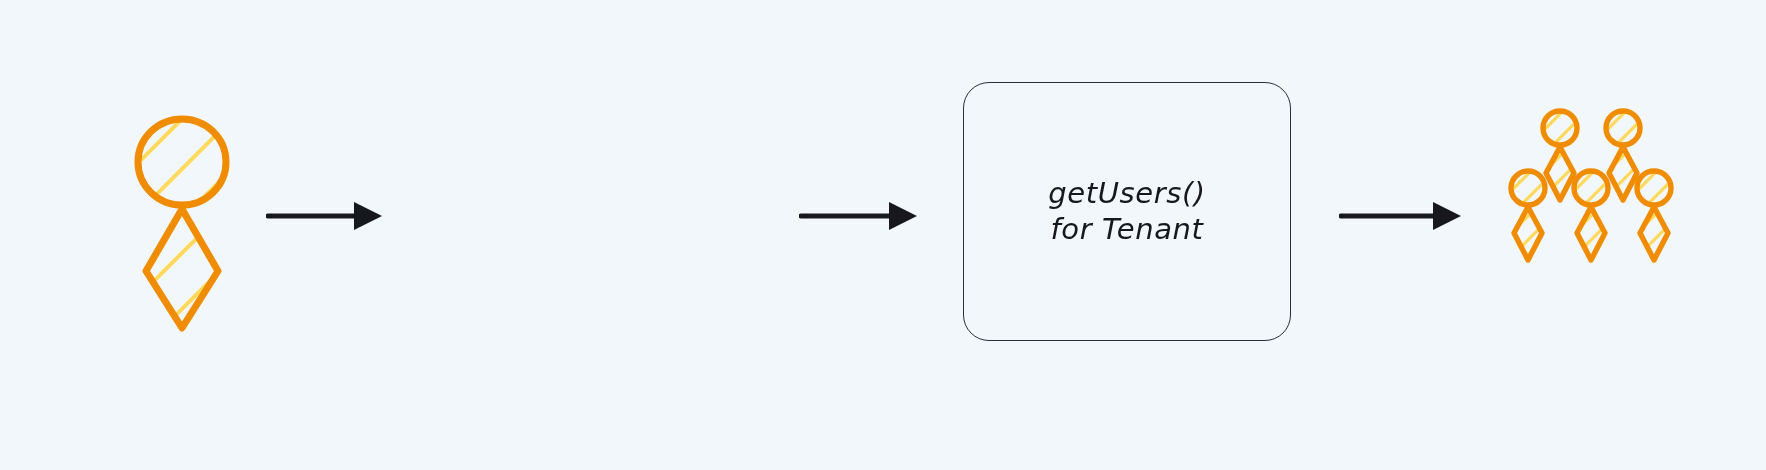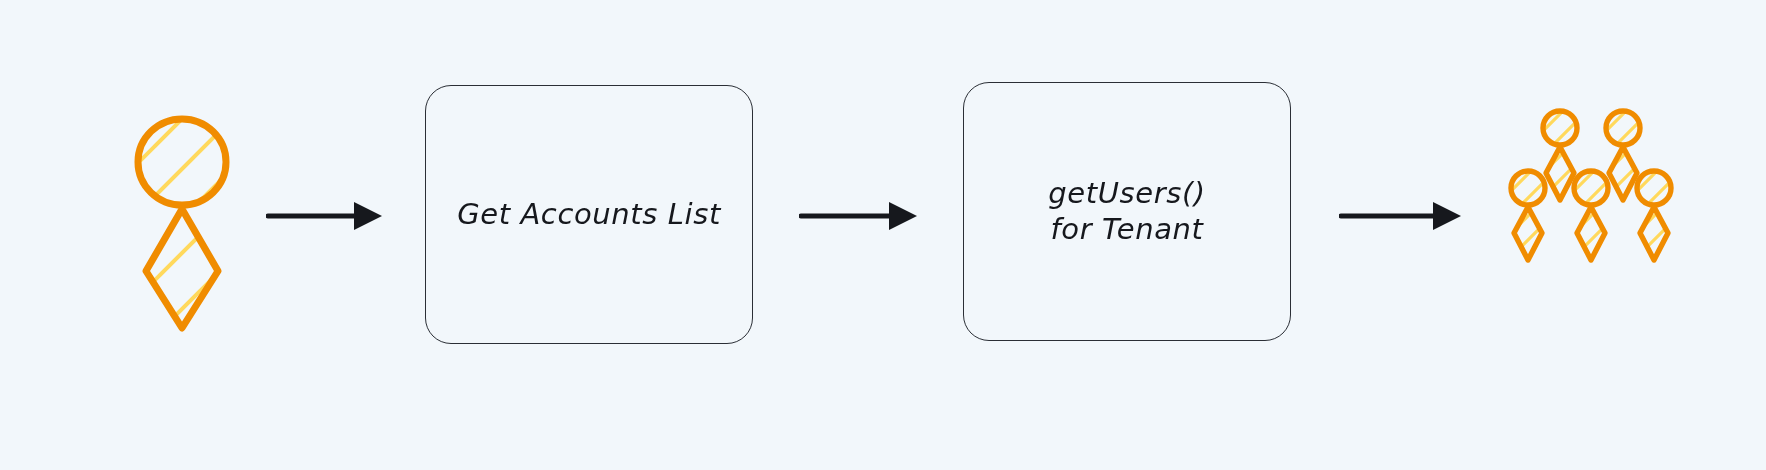--- a/index.html
+++ b/index.html
@@ -136,23 +136,20 @@
     <div class="figure-caption" id="admin-user-caption">Admin User</div>
   </div>
 
   <div class="arrow" id="arrow-1">
     <svg width="116" height="40" viewBox="0 0 116 40">
       <line x1="2" y1="20" x2="92" y2="20" stroke="#16181d" stroke-width="5" stroke-linecap="round"></line>
       <polygon points="88,6 116,20 88,34" fill="#16181d"></polygon>
     </svg>
   </div>
 
-  <div class="node process-box" id="box-accounts">
-    <div class="process-label">Get Accounts List</div>
-  </div>
 
   <div class="arrow" id="arrow-2">
     <svg width="118" height="40" viewBox="0 0 118 40">
       <line x1="2" y1="20" x2="94" y2="20" stroke="#16181d" stroke-width="5" stroke-linecap="round"></line>
       <polygon points="90,6 118,20 90,34" fill="#16181d"></polygon>
     </svg>
   </div>
 
   <div class="node process-box" id="box-getusers">
     <div class="process-label">getUsers()

